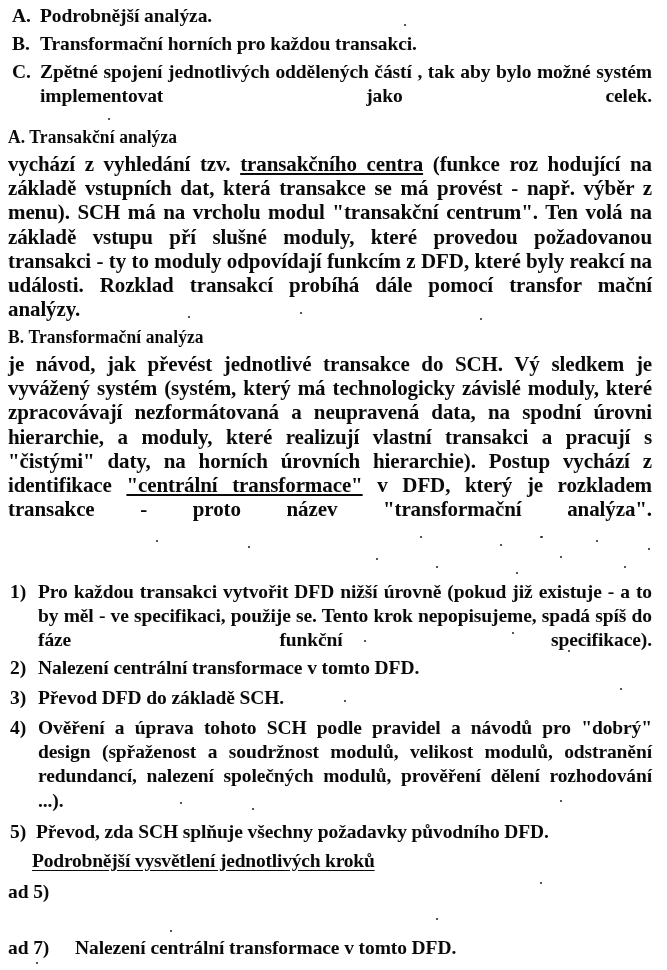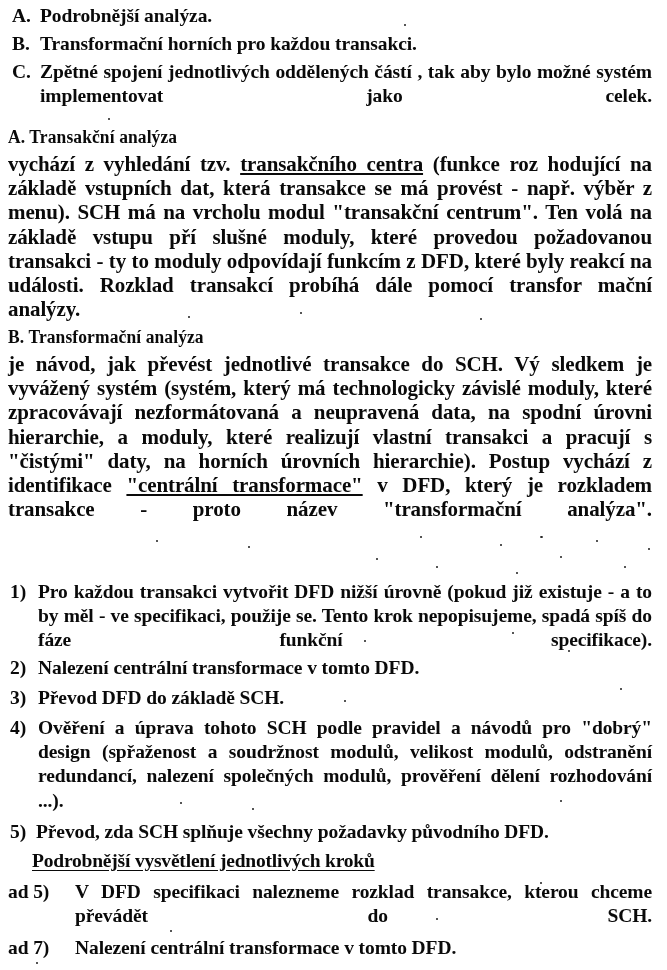--- a/index.html
+++ b/index.html
@@ -162,21 +162,20 @@
 
   <div class="listrow" style="left:10px; top:820px; width:642px;">
     <span class="marker" style="width:26px;">5)</span>
     <span class="body">Převod, zda SCH splňuje všechny požadavky původního DFD.</span>
   </div>
 
   <div class="plainunder" style="left:8px; top:850px;margin-left:24px;">Podrobnější vysvětlení jednotlivých kroků</div>
 
   <div class="listrow" style="left:8px; top:880px; width:644px;">
     <span class="marker" style="width:67px;">ad 5)</span>
-    <span class="body justify-all">V DFD specifikaci nalezneme rozklad transakce, kterou chceme převádět do SCH.</span>
   </div>
 
   <div class="listrow" style="left:8px; top:936px; width:644px;">
     <span class="marker" style="width:67px;">ad 7)</span>
     <span class="body">Nalezení centrální transformace v tomto DFD.</span>
   </div>
 
   <div class="speck" style="left:404px; top:24px; width:2px; height:2px;"></div>
   <div class="speck" style="left:156px; top:540px; width:2px; height:2px;"></div>
   <div class="speck" style="left:248px; top:546px; width:2px; height:2px;"></div>

